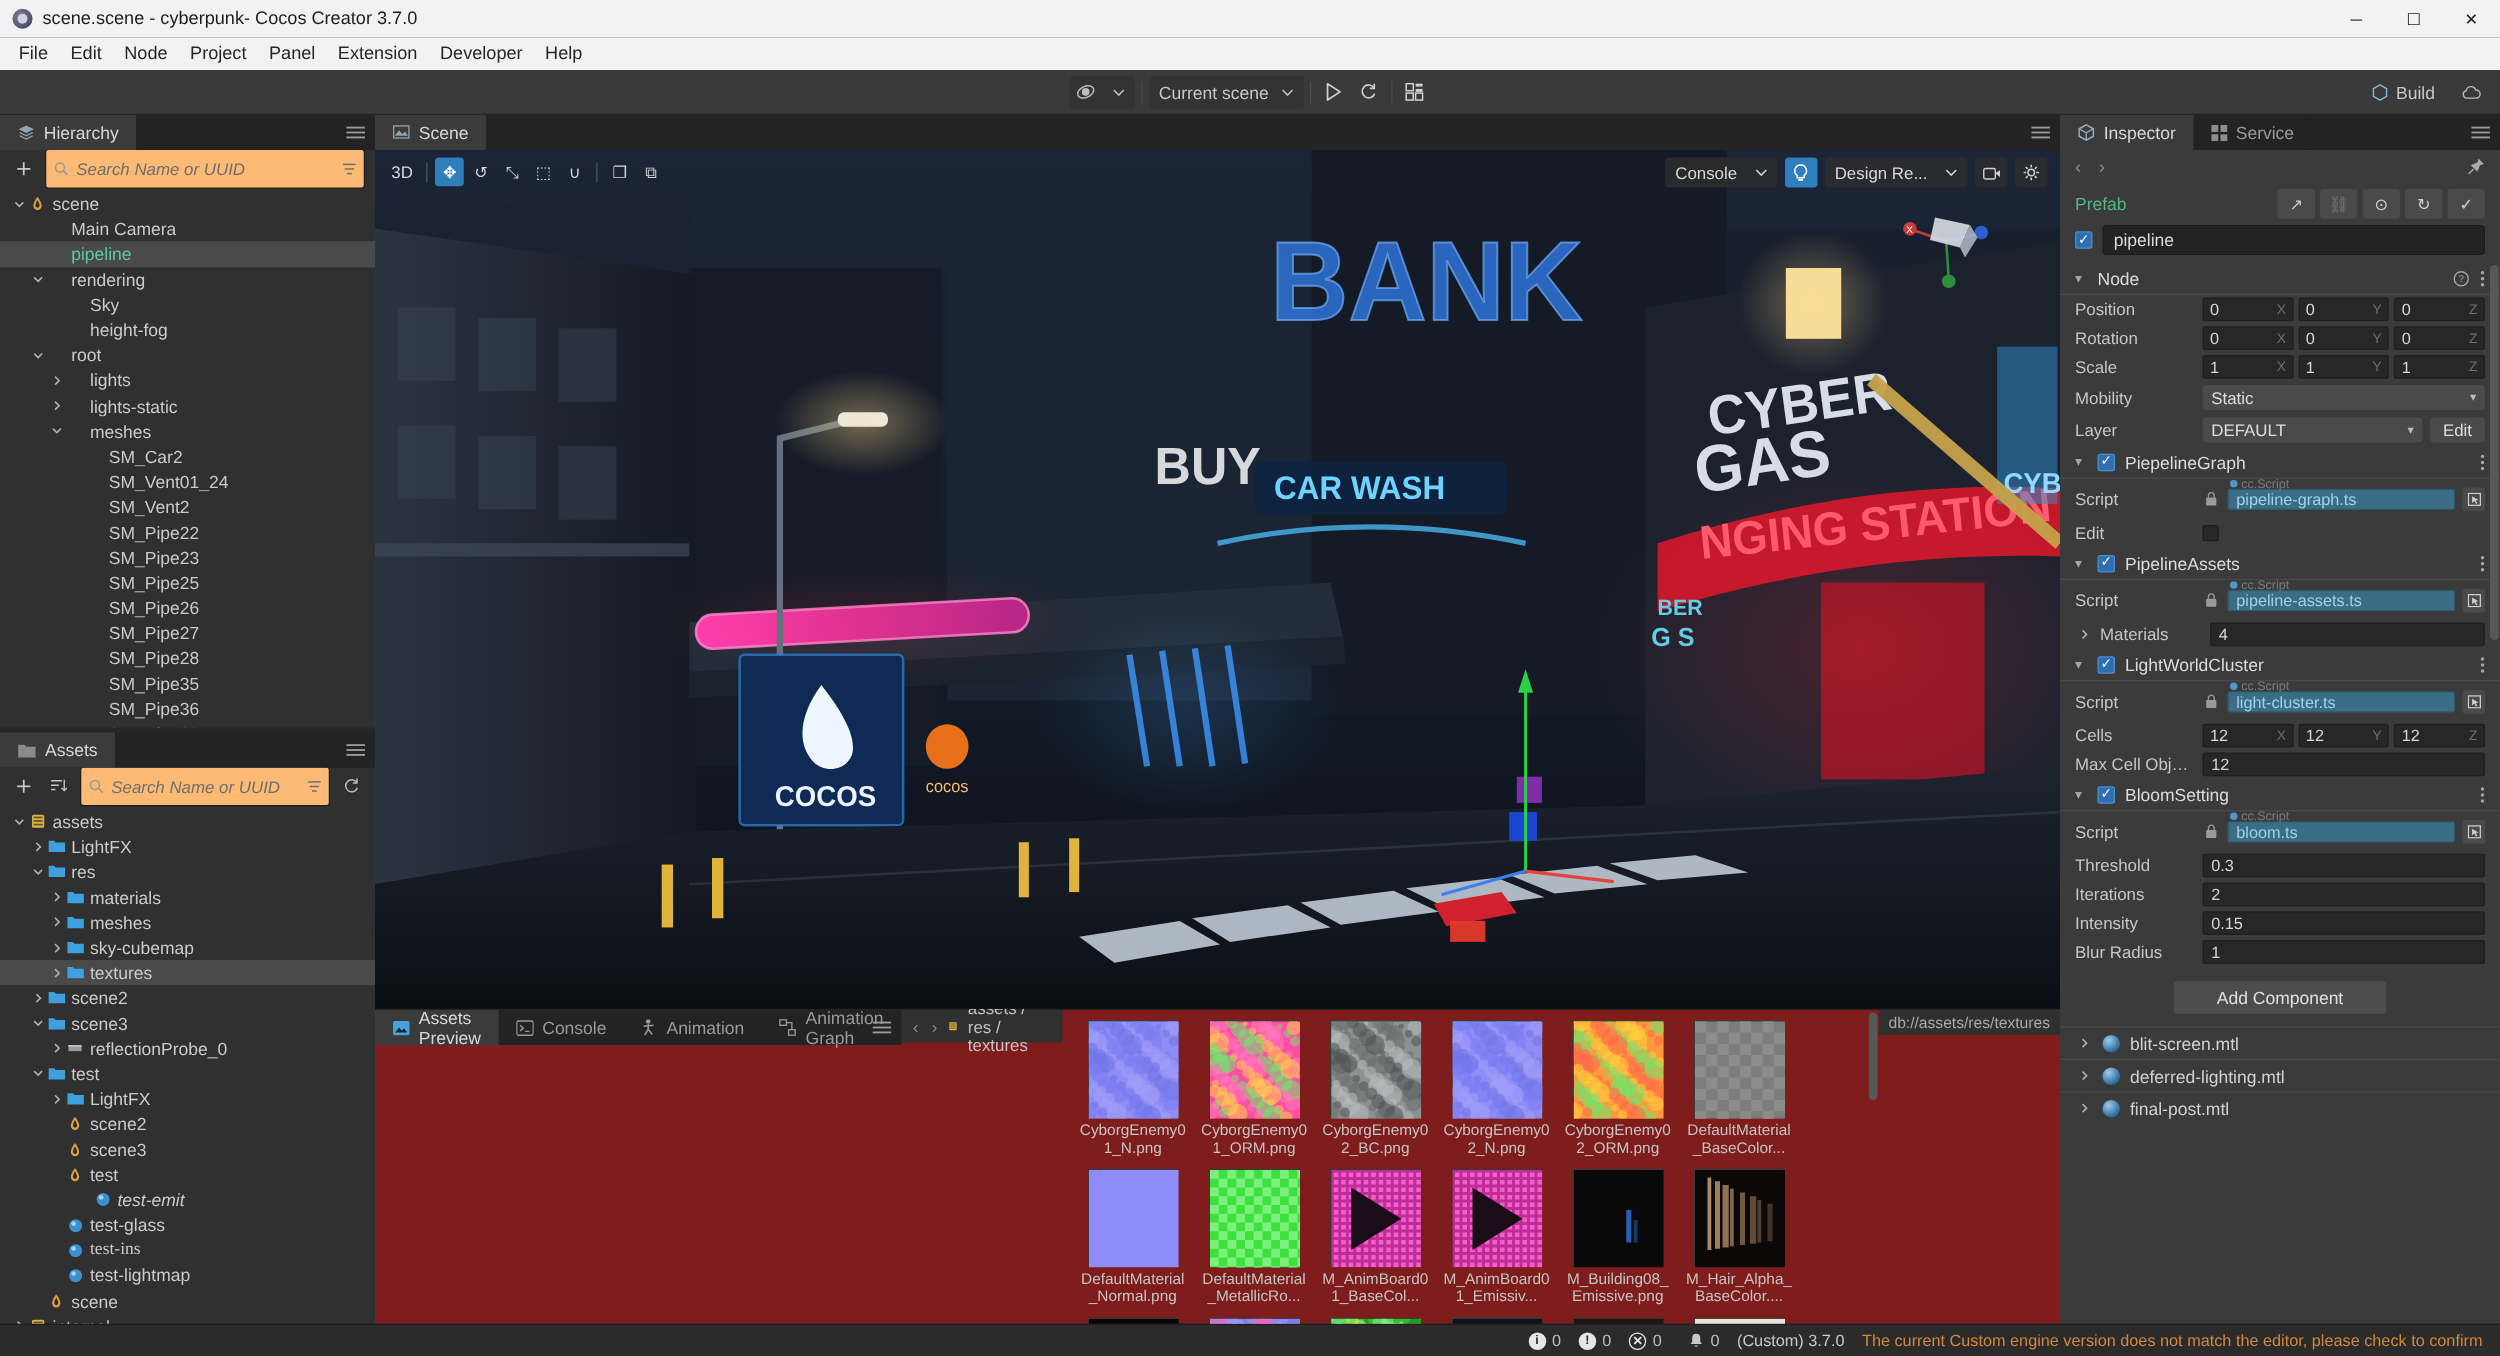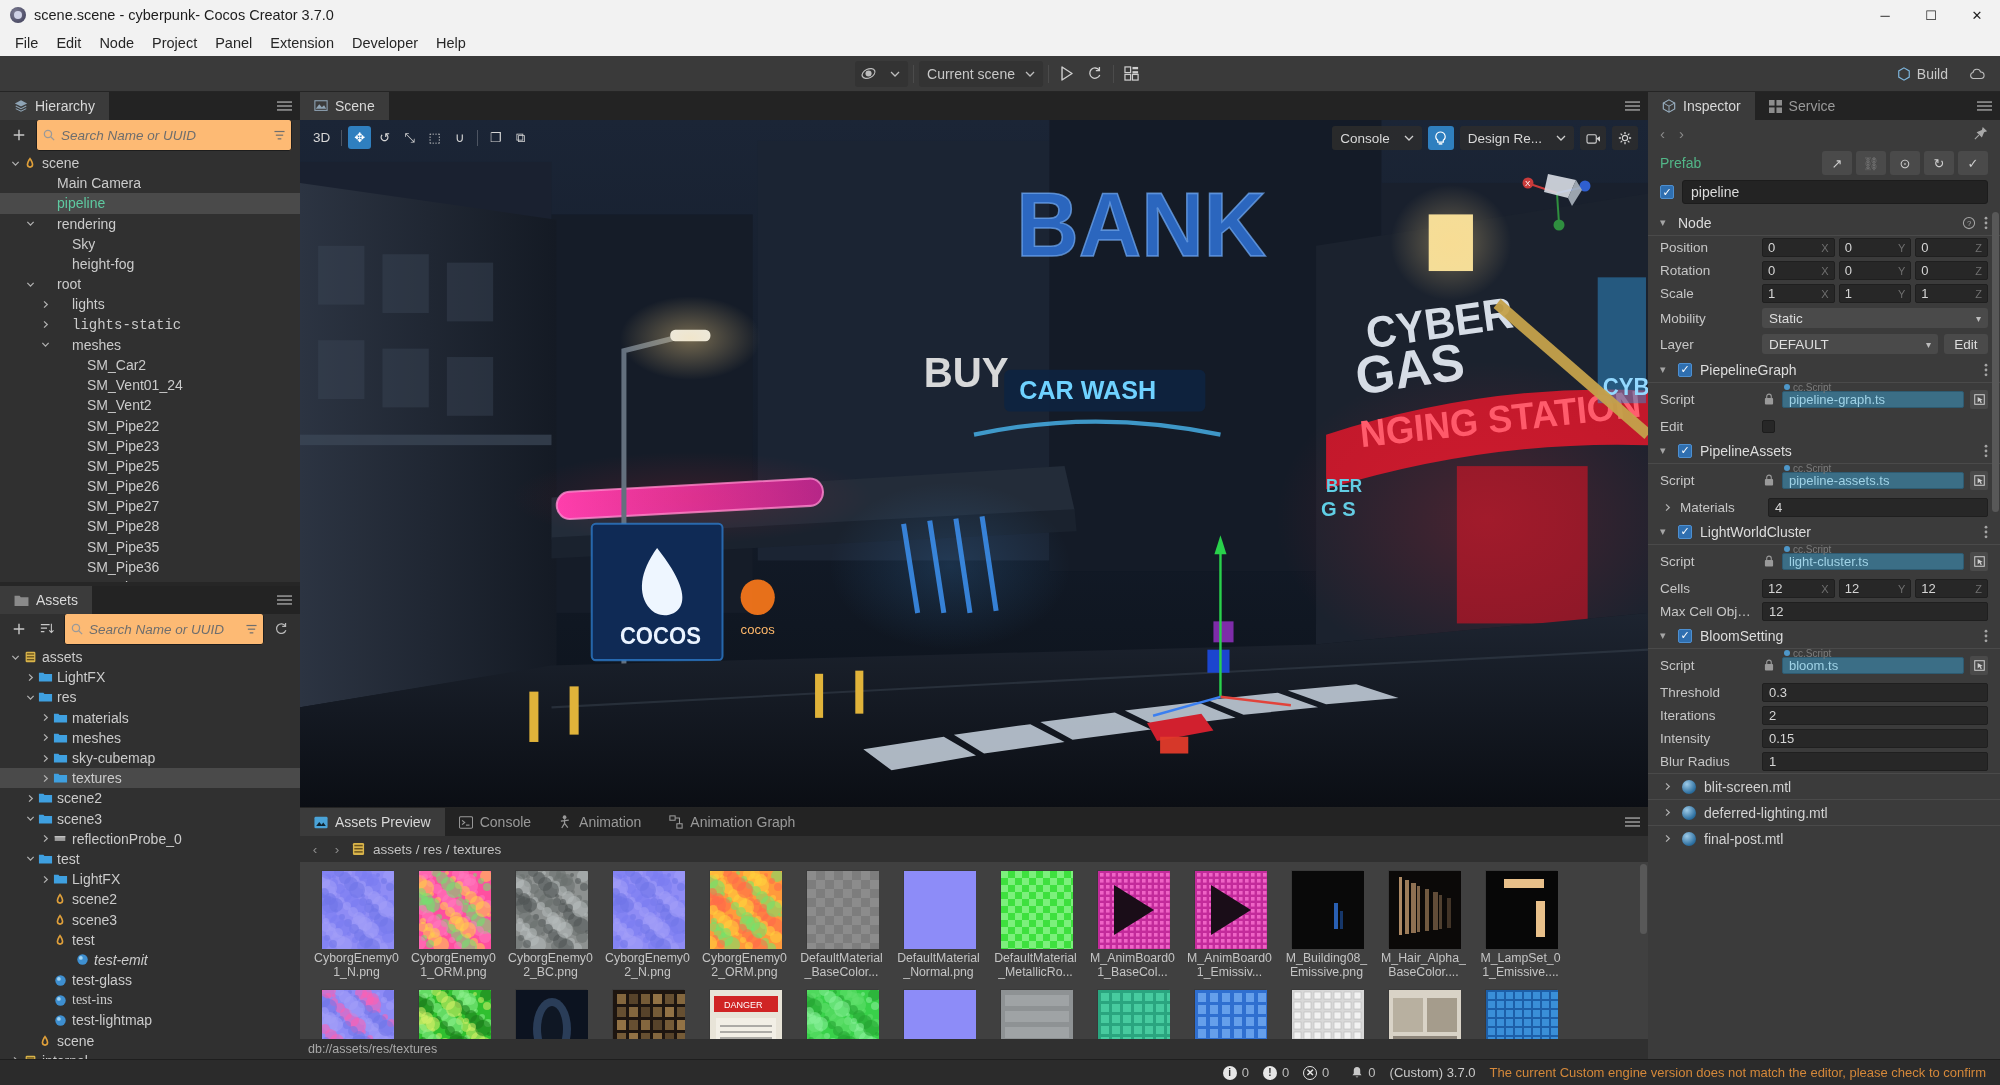--- a/index.html
+++ b/index.html
@@ -146,21 +146,21 @@
   }
   .sv-iconbtn {
     width: 26px; height: 24px; display:flex; align-items:center; justify-content:center;
     background: rgba(45,45,45,.85); border-radius: 3px; color:#d0d0d0;
   }
   .sv-iconbtn.lit { background: #2f7fbf; color: #fff; }
 
   .gizmo { position: absolute; top: 34px; right: 52px; width: 78px; height: 78px; z-index:4; }
 
   
-  .bottom-panel { height: 252px; flex: 0 0 252px; display: flex; flex-direction: column; background: #404040; border-top:1px solid #242424;}
+  .bottom-panel { height: 252px; flex: 0 0 252px; display: flex; flex-direction: row; background: #7f1d1d; border-top:1px solid #242424;}
   .breadcrumb {
     height: 26px; flex: 0 0 26px; display: flex; align-items: center; gap: 8px;
     padding: 0 8px; background: #303030; font-size: 13.5px; color: #c2c2c2;
   }
   .bc-nav { color: #8d8d8d; width: 14px; text-align: center; }
   .asset-grid {
     flex: 1 1 auto; overflow: hidden; padding: 8px 10px 0 14px;
     display: flex; flex-wrap: wrap; gap: 10px 12px; align-content: flex-start;
   }
   .asset-cell { width: 85px; display: flex; flex-direction: column; align-items: center; }
@@ -470,21 +470,21 @@
             </div>
             <div class="trow" style="padding-left: 38px;">
               <span class="arrow">
                 <svg width="9" height="9" viewBox="0 0 10 10">
                   <path d="M3.4 1.5 L7 5 L3.4 8.5" fill="none" stroke="#b0b0b0" stroke-width="1.4"></path>
                 </svg>
               </span>
               <span class="tico"></span>
               <span class="tlabel">lights</span>
             </div>
-            <div class="trow" style="padding-left: 38px; font-family: Liberation Mono, monospace;">
+            <div class="trow" style="padding-left: 38px;">
               <span class="arrow">
                 <svg width="9" height="9" viewBox="0 0 10 10">
                   <path d="M3.4 1.5 L7 5 L3.4 8.5" fill="none" stroke="#b0b0b0" stroke-width="1.4"></path>
                 </svg>
               </span>
               <span class="tico"></span>
               <span class="tlabel">lights-static</span>
             </div>
             <div class="trow" style="padding-left: 38px;">
               <span class="arrow">
@@ -3137,20 +3137,23 @@
             <div class="prop-row">
               <div class="prop-label">Intensity</div>
               <div class="fullfield">0.15</div>
             </div>
             <div class="prop-row">
               <div class="prop-label">Blur Radius</div>
               <div class="fullfield">1</div>
             </div>
           </div>
 
+        <div class="add-comp-wrap">
+          <div class="add-comp">Add Component</div>
+        </div>
 
         <div id="materials-list">
             <div class="mtl-row">
               <span class="arrow">
                 <svg width="9" height="9" viewBox="0 0 10 10">
                   <path d="M3.4 1.5 L7 5 L3.4 8.5" fill="none" stroke="#b0b0b0" stroke-width="1.4"></path>
                 </svg>
               </span>
               <span class="mtl-icon"></span>
               <span>blit-screen.mtl</span>

